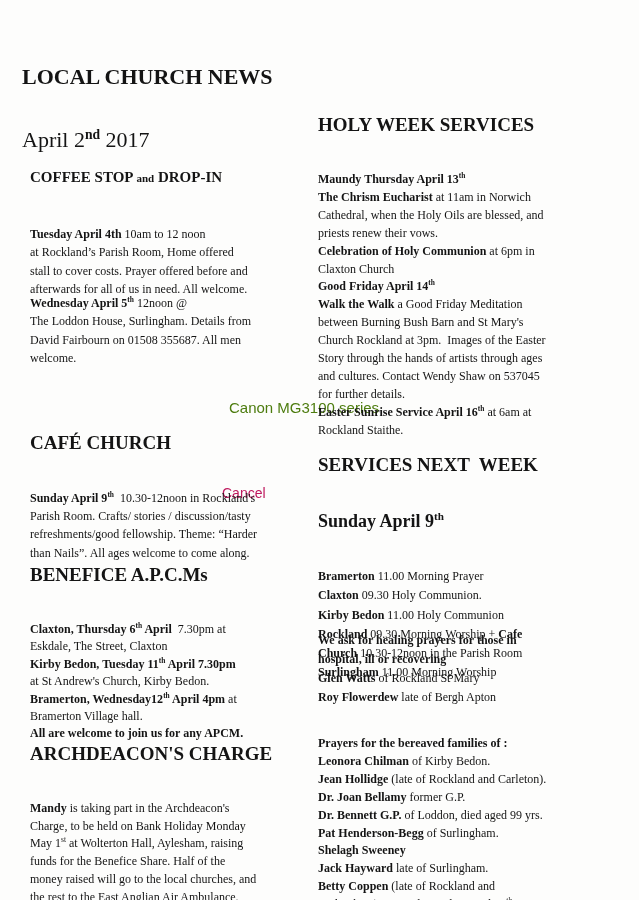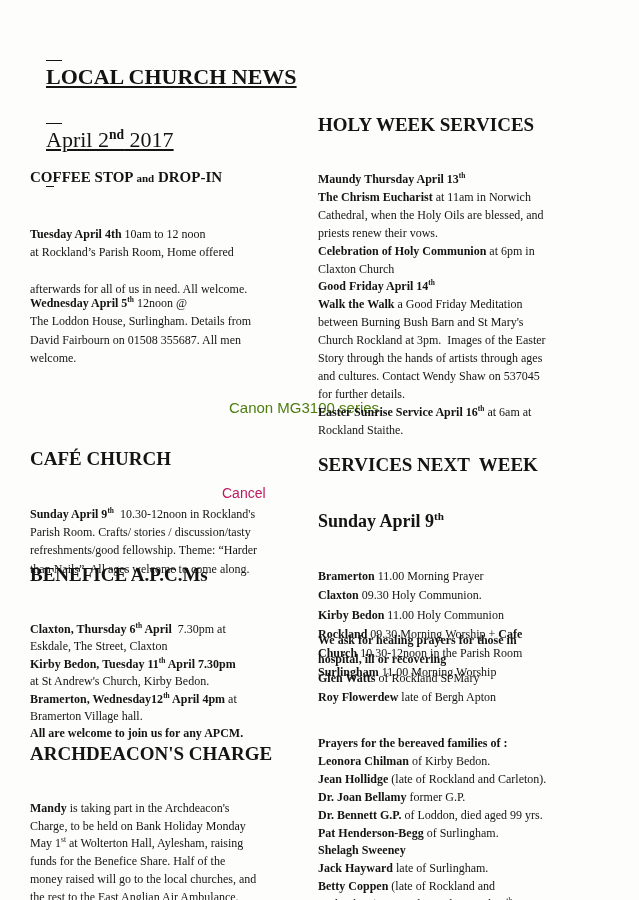--- a/index.html
+++ b/index.html
@@ -34,35 +34,35 @@
   .wm-cancel{left:222px;top:485px;font-size:14px;color:#be185d;}
 </style>
 </head>
 <body>
 
 <div class="page">
 
   <div class="watermark-text wm-device">Canon MG3100 series</div>
   <div class="watermark-text wm-cancel">Cancel</div>
 
-  <div class="sec" style="left:46px;top:27px;text-decoration:underline;">
+  <div class="sec" style="left:22px;top:27px;">
     <div class="title-line1">LOCAL CHURCH NEWS</div>
     <div class="title-line2"><span class="r">April 2</span><span class="bsup">nd</span><span class="r"> 2017</span></div>
   </div>
 
   <div class="sec" style="left:30px;top:129px;">
     <div class="sec-heading"><span class="h">COFFEE STOP </span><span class="hs">and</span><span class="h"> DROP-IN</span></div>
-    <div class="sec-body" style="line-height:18.4px;"><span class="b">Tuesday April 4th</span><span class="r"> 10am to 12 noon</span><br><span class="r">at Rockland’s Parish Room, Home offered</span><br><br><span class="r">afterwards for all of us in need. All welcome.</span></div>
+    <div class="sec-body" style="line-height:18.4px;"><span class="b">Tuesday April 4th</span><span class="r"> 10am to 12 noon</span><br><span class="r">at Rockland’s Parish Room, Home offered</span><br><span class="r">stall to cover costs. Prayer offered before and</span><br><span class="r">afterwards for all of us in need. All welcome.</span></div>
   </div>
 
   <div class="sec" style="left:30px;top:258px;">
     <div class="sec-body" style="line-height:18.4px;"><span class="b">Wednesday April 5</span><span class="bsup">th</span><span class="r"> 12noon @</span><br><span class="r">The Loddon House, Surlingham. Details from</span><br><span class="r">David Fairbourn on 01508 355687. All men</span><br><span class="r">welcome.</span></div>
   </div>
 
-  <div class="sec" style="left:30px;top:412px;">
+  <div class="sec" style="left:30px;top:396px;">
     <div class="sec-heading">CAFÉ CHURCH</div>
     <div class="sec-body" style="line-height:18.2px;"><span class="b">Sunday April 9</span><span class="bsup">th</span><span class="r">  10.30-12noon in Rockland's</span><br><span class="r">Parish Room. Crafts/ stories / discussion/tasty</span><br><span class="r">refreshments/good fellowship. Theme: “Harder</span><br><span class="r">than Nails”. All ages welcome to come along.</span></div>
   </div>
 
   <div class="sec" style="left:30px;top:528px;">
     <div class="sec-heading">BENEFICE A.P.C.Ms</div>
     <div class="sec-body" style="line-height:17.4px;"><span class="b">Claxton, Thursday 6</span><span class="bsup">th</span><span class="b"> April</span><span class="r">  7.30pm at</span><br><span class="r">Eskdale, The Street, Claxton</span><br><span class="b">Kirby Bedon, Tuesday 11</span><span class="bsup">th</span><span class="b"> April 7.30pm</span><br><span class="r">at St Andrew's Church, Kirby Bedon.</span><br><span class="b">Bramerton, Wednesday12</span><span class="bsup">th</span><span class="b"> April 4pm</span><span class="r"> at</span><br><span class="r">Bramerton Village hall.</span><br><span class="b">All are welcome to join us for any APCM.</span></div>
   </div>
 
   <div class="sec" style="left:30px;top:707px;">

